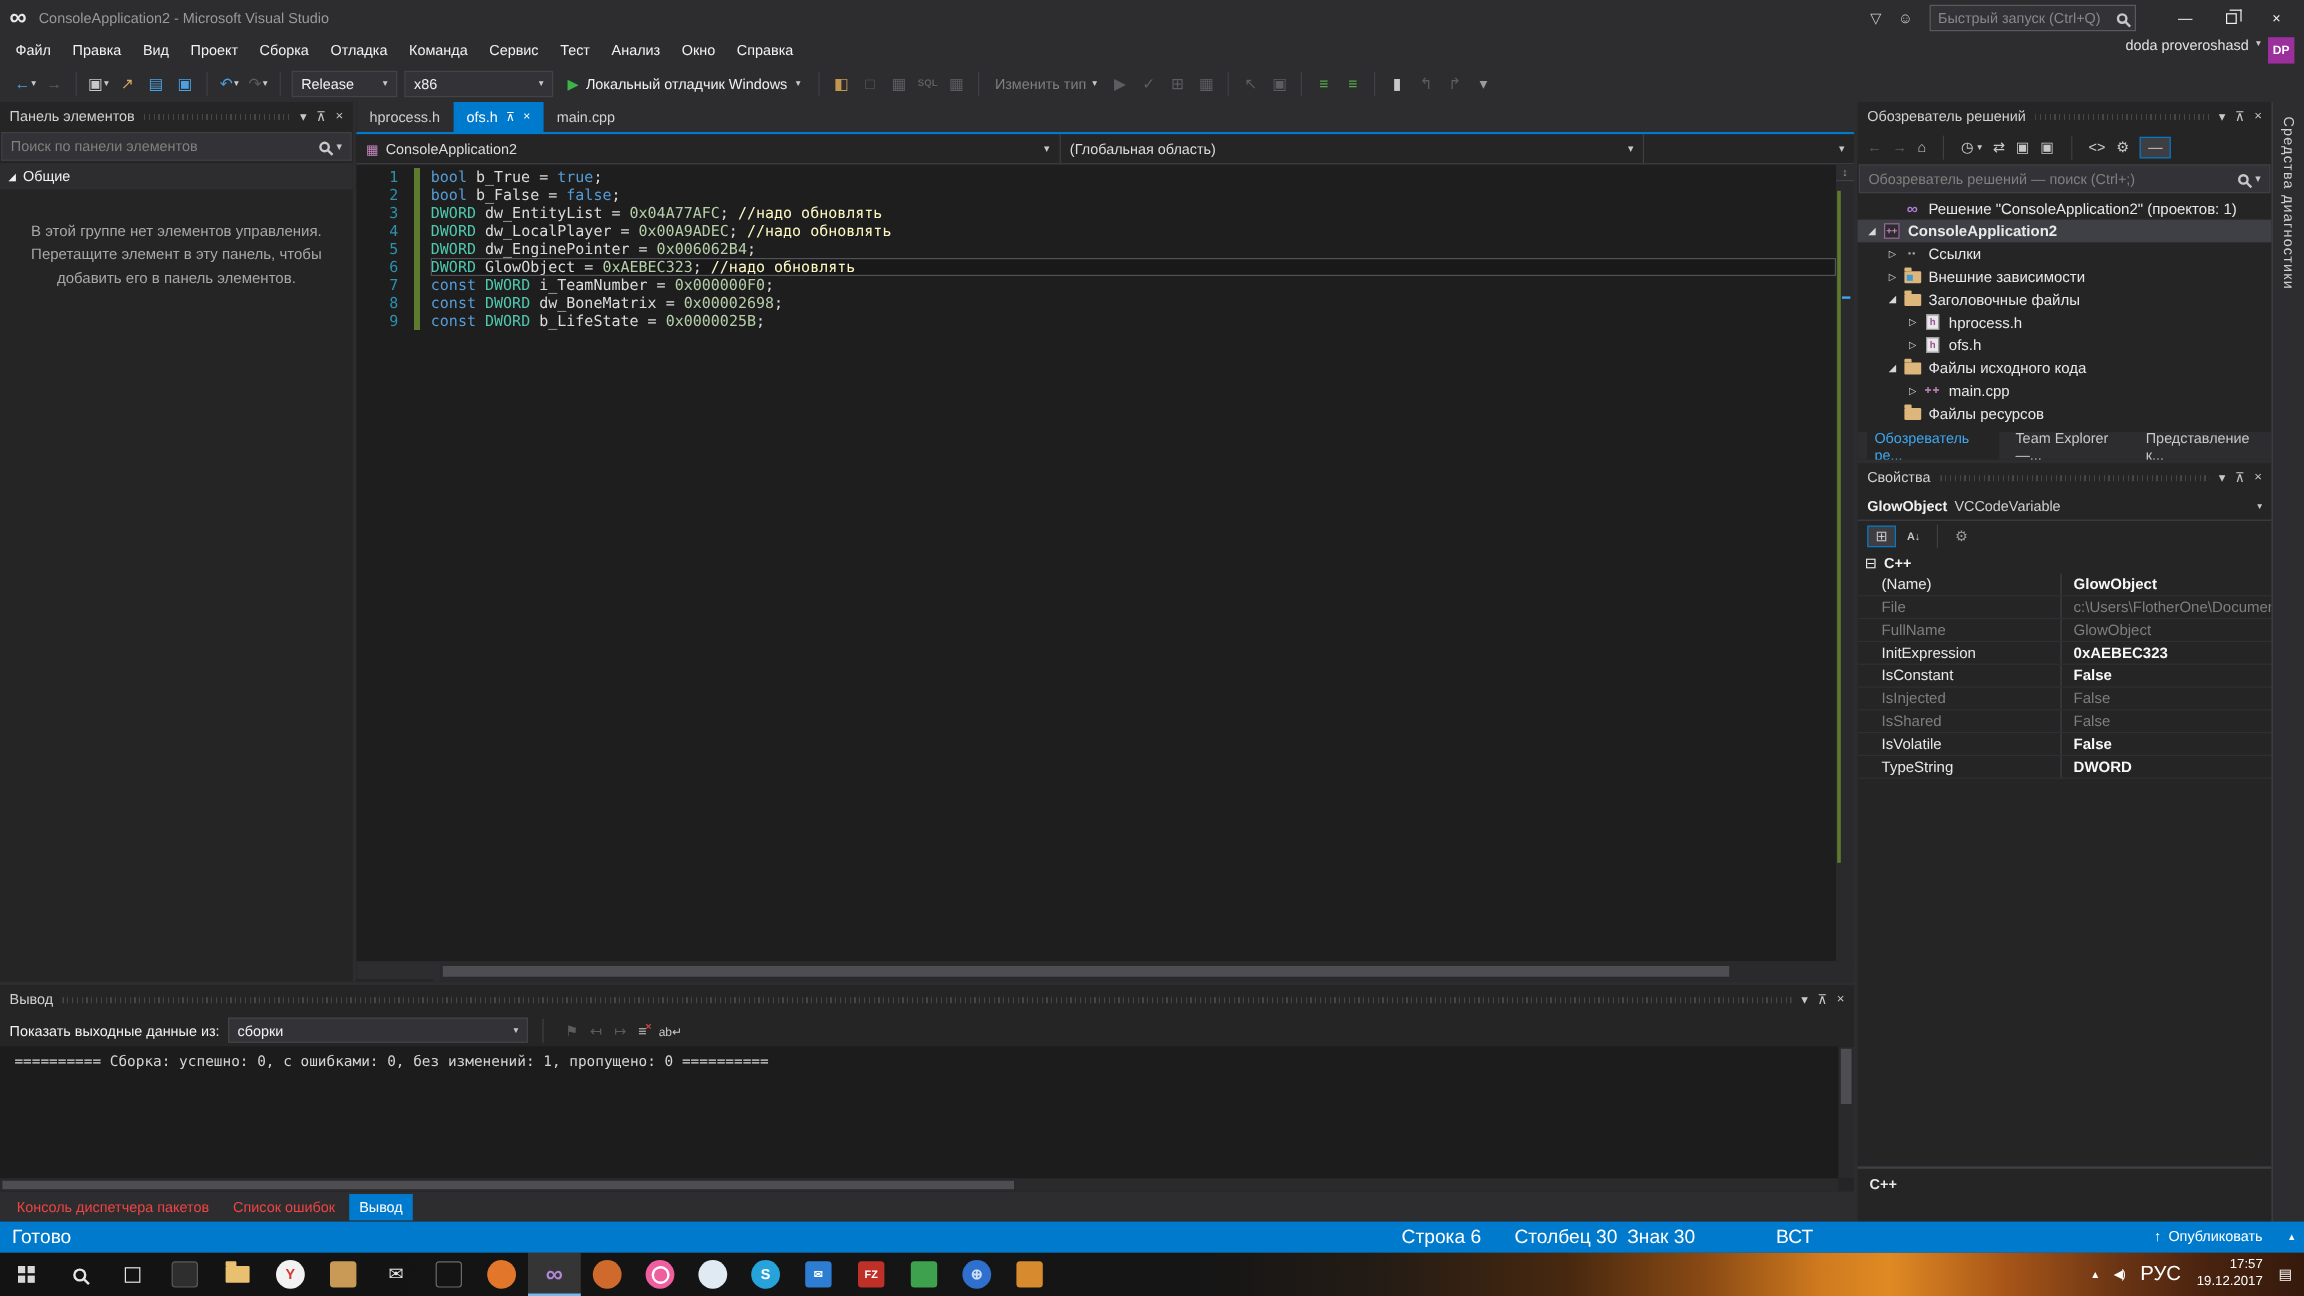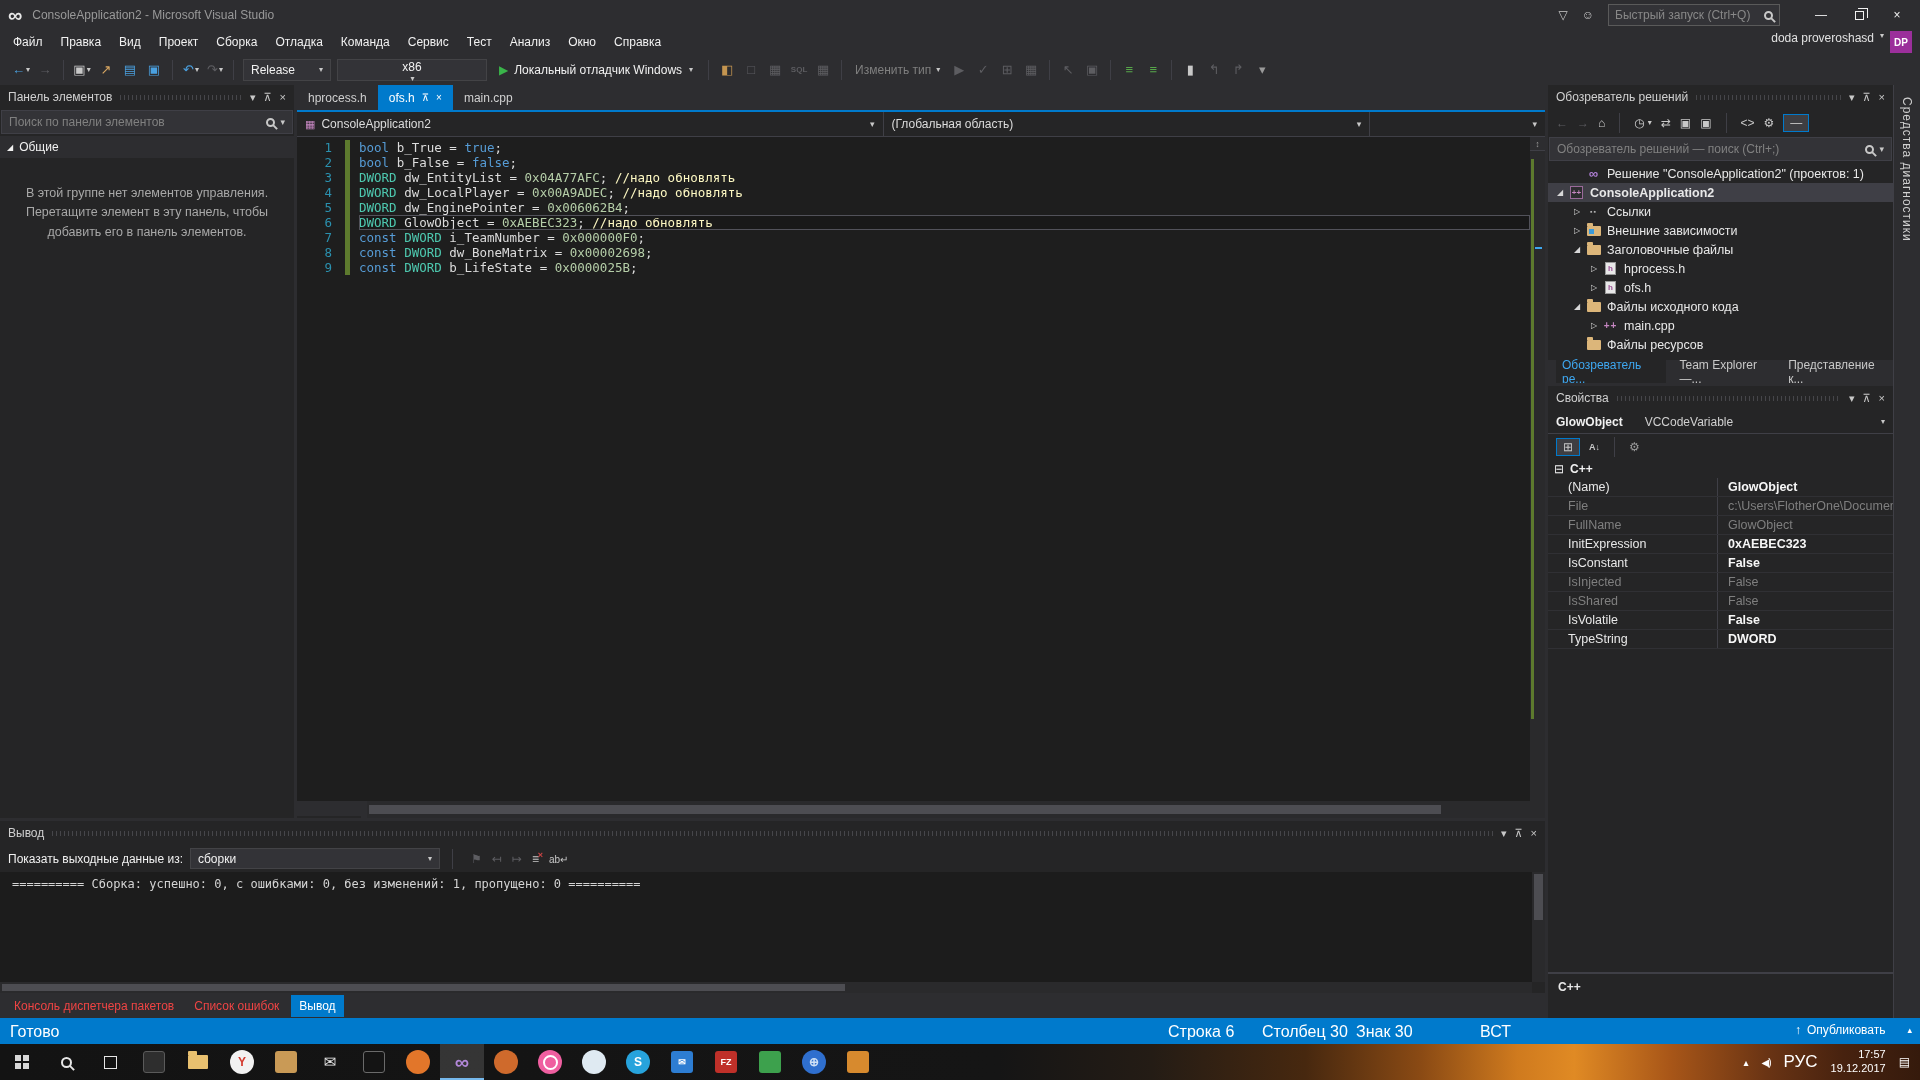--- a/index.html
+++ b/index.html
@@ -116,21 +116,21 @@
   .i-folder::before { content:""; position:absolute; top:-3px; left:0; width:6px; height:3px; background:#dcb67a; border-radius:1px 1px 0 0; }
   .i-folder.deps::after { content:""; position:absolute; left:2px; bottom:2px; width:5px; height:5px; background:#3b9ad9; }
   .i-file { width:11px; height:13px; background:#e8e8e8; border:1px solid #9a9a9a; color:#9b4f96; font-size:8px; font-weight:bold; display:flex; align-items:center; justify-content:center; }
   .i-cpp { color:#c586c0; font-weight:bold; font-size:10px; letter-spacing:1px; }
   .sol-tabs { height:23px; display:flex; align-items:center; gap:14px; padding:0 8px; background:#2d2d30; flex:none; margin-top:6px; }
   .sol-tab { color:#c8c8c8; }
   .sol-tab.active { color:#3ea7f0; background:#252526; padding:4px 6px; }
   .props { flex:1; display:flex; flex-direction:column; border-top:3px solid #2d2d30; min-height:0; }
   .obj-row { height:24px; display:flex; align-items:center; justify-content:space-between; padding:0 8px; border-bottom:1px solid #3f3f46; flex:none; }
   .obj-name { font-weight:bold; color:#f1f1f1; }
-  .obj-type { color:#d0d0d0; margin-left:22px; }
+  .obj-type { color:#d0d0d0; margin-left:6px; }
   .props-toolbar { height:26px; display:flex; align-items:center; gap:9px; padding:0 8px; color:#c8c8c8; flex:none; }
   .cat-row { height:18px; display:flex; align-items:center; gap:6px; padding:0 6px; font-weight:bold; color:#f1f1f1; flex:none; }
   .pgrid { flex:none; }
   .prow { display:flex; height:19px; border-bottom:1px solid #303034; font-size:12.5px; align-items:center; }
   .pname { width:170px; padding-left:20px; border-right:1px solid #3f3f46; color:#e8e8e8; height:100%; display:flex; align-items:center; flex:none; }
   .pval { flex:1; padding-left:10px; color:#e8e8e8; white-space:nowrap; overflow:hidden; height:100%; display:flex; align-items:center; }
   .dim { color:#7f7f7f; }
   .bold { font-weight:bold; color:#f7f7f7; }
   .props-filler { flex:1; }
   .props-desc { height:46px; border-top:2px solid #3f3f46; padding:6px 10px; font-weight:bold; color:#e8e8e8; flex:none; }
@@ -242,21 +242,21 @@
       </span>
       <span class="tb-icon">
         <span style="color: rgb(93, 93, 97);">↷</span>
         <span class="tb-caret">▾</span>
       </span>
       <span class="tb-sep"></span>
       <div class="tb-select" style="width: 88px;">
         <span>Release</span>
         <span class="tb-caret">▾</span>
       </div>
-      <div class="tb-select" style="width: 150px; flex-direction: column;">
+      <div class="tb-select" style="width: 124px;">
         <span>x86</span>
         <span class="tb-caret">▾</span>
       </div>
       <div class="run-btn">
         <span class="run-play">▶</span>
         <span>Локальный отладчик Windows</span>
         <span class="tb-caret">▾</span>
       </div>
       <span class="tb-sep"></span>
       <span class="tb-icon">

